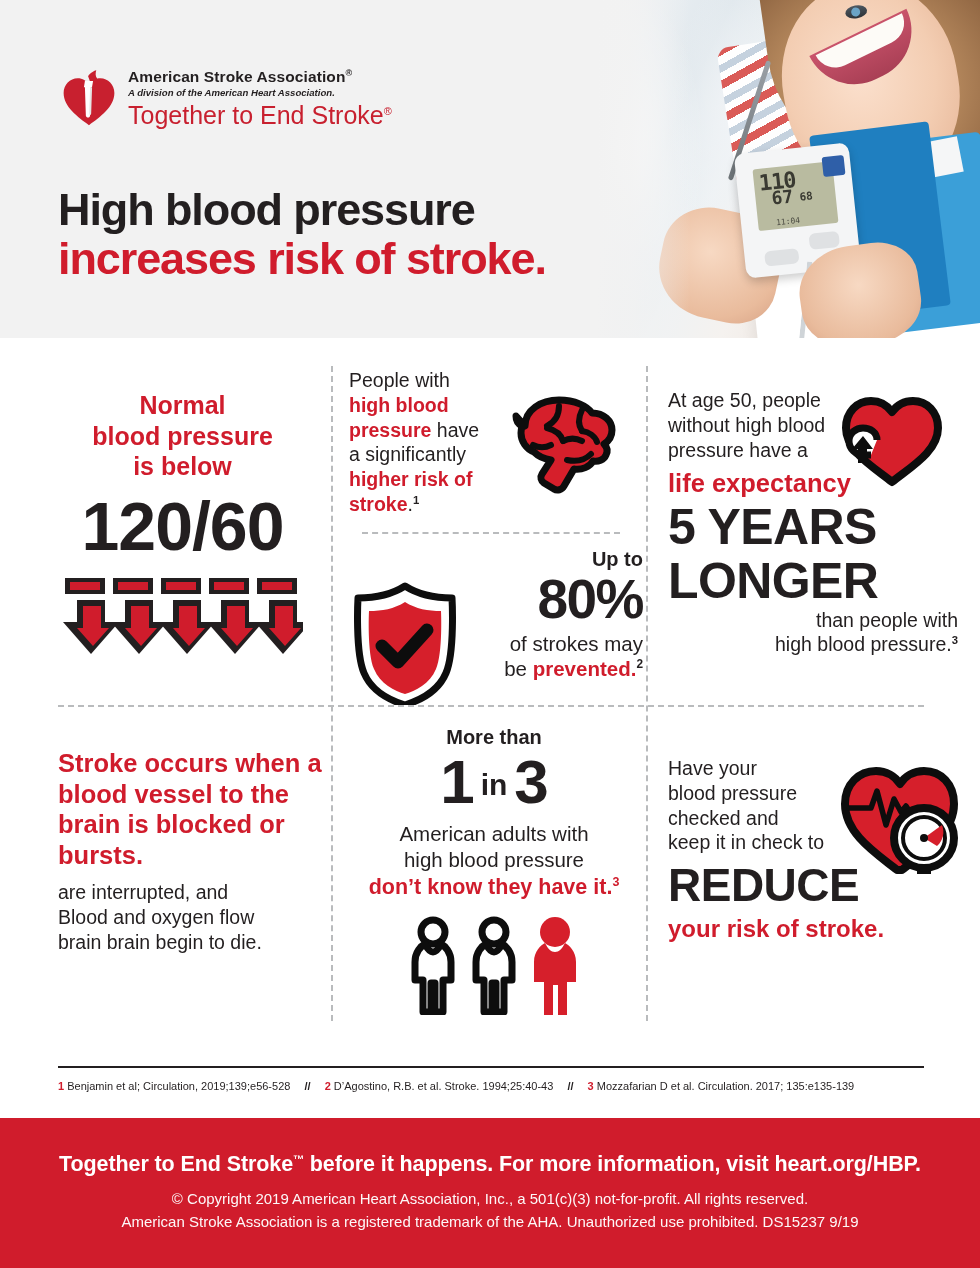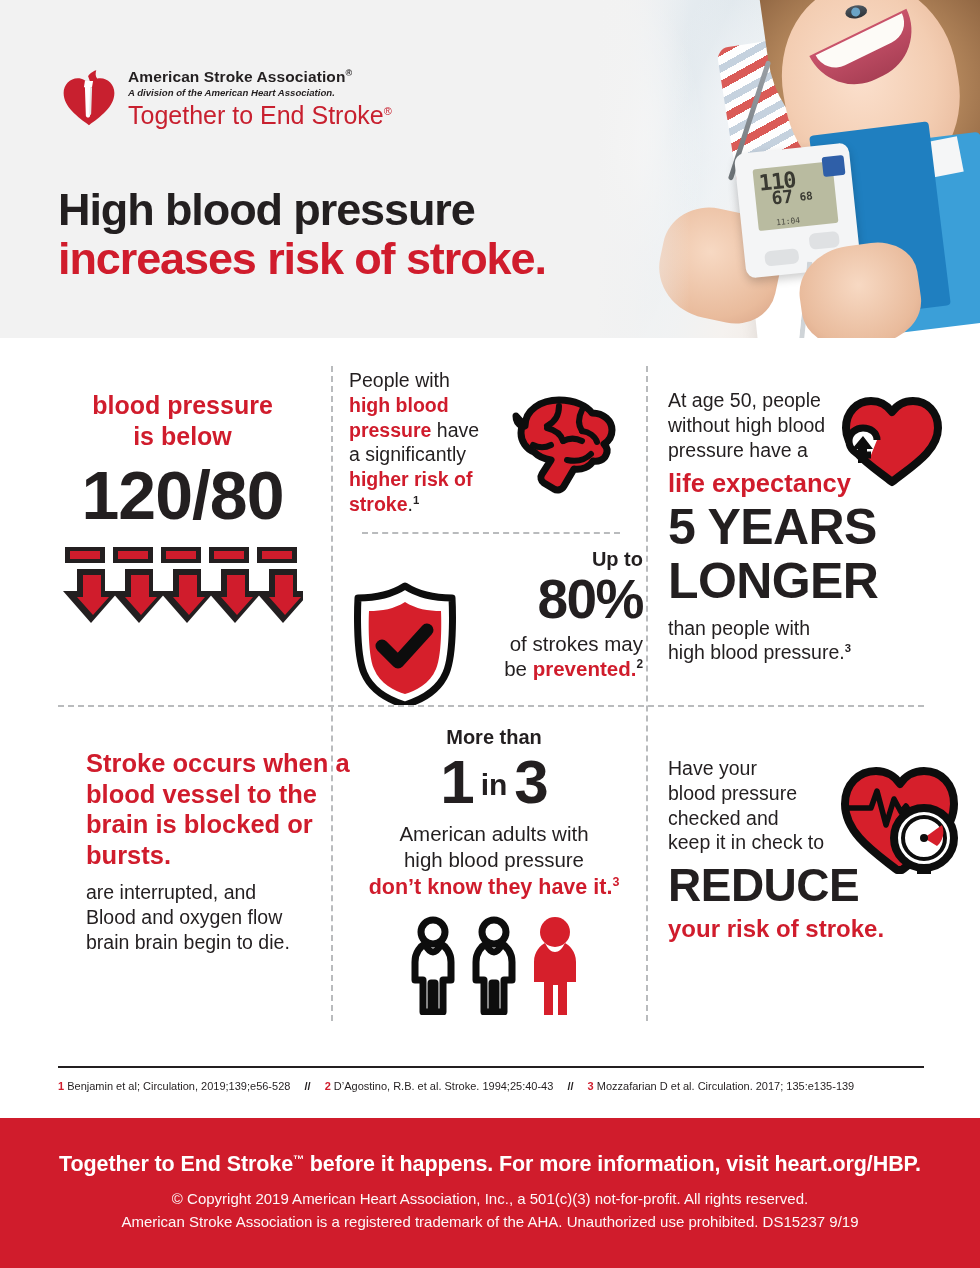--- a/index.html
+++ b/index.html
@@ -103,24 +103,24 @@
   .cC-upto{font-size:20px;font-weight:700;color:#231f20;line-height:1.1;}
   .cC-big{font-size:55px;font-weight:700;color:#231f20;line-height:1.02;letter-spacing:-1.5px;margin-top:1px;}
   .cC-sub{font-size:20.5px;color:#231f20;line-height:1.22;margin-top:4px;}
 
   
   .cellD{left:668px;top:50px;width:290px;}
   .cD-icon{position:absolute;right:10px;top:0;}
   .cD-p{width:180px;font-size:19.5px;line-height:1.27;color:#231f20;}
   .cD-red{font-size:25.5px;font-weight:700;color:#d01c2c;line-height:1.15;margin-top:7px;}
   .cD-big{font-size:50px;font-weight:700;color:#231f20;line-height:1.05;letter-spacing:-0.6px;margin-top:2px;}
-  .cD-tail{font-size:19.5px;line-height:1.27;color:#231f20;margin-top:8px;}
-
-  
-  .cellE{left:58px;top:410px;width:265px;margin-left:28px;}
+  .cD-tail{font-size:19.5px;line-height:1.27;color:#231f20;text-align:right;}
+
+  
+  .cellE{left:58px;top:410px;width:265px;}
   .cE-red{font-size:25.5px;font-weight:700;color:#d01c2c;line-height:1.2;}
   .cE-blk{font-size:19.5px;line-height:1.28;color:#231f20;margin-top:10px;}
 
   
   .cellF{left:349px;top:388px;width:290px;text-align:center;}
   .cF-more{font-size:20px;font-weight:700;color:#231f20;}
   .cF-big{margin-top:2px;line-height:1;}
   .cF-big .n{font-size:62px;font-weight:700;color:#231f20;letter-spacing:-1px;}
   .cF-big .in{font-size:30px;font-weight:700;color:#231f20;padding:0 7px;position:relative;top:-8px;}
   .cF-p{font-size:20.5px;color:#231f20;line-height:1.25;margin-top:8px;}
@@ -209,24 +209,25 @@
     </div>
   </div>
 
   <div class="grid">
     <div class="vdiv v1"></div>
     <div class="vdiv v2"></div>
     <div class="hdiv"></div>
 
     <div class="cell cellA">
       <div class="cA-lead">
+        <div>Normal</div>
         <div>blood pressure</div>
         <div>is below</div>
       </div>
-      <div class="cA-num">120/80</div>
+      <div class="cA-num">120/60</div>
       <svg class="arrows" width="240" height="88" viewBox="0 0 240 88">
         <g>
           <g transform="translate(0,0)">
             <rect x="2" y="2" width="40" height="16" fill="#231f20"></rect>
               <rect x="7" y="6" width="30" height="8" fill="#d01c2c"></rect>
             <path d="M8 24h28v22h14L22 78 -6 46h14z" fill="#231f20" transform="translate(6,0)"></path>
             <path d="M18 30h18v22h8L28 70 12 52h6z" fill="#d01c2c" transform="translate(2,0)"></path>
           </g>
           <g transform="translate(48,0)">
             <rect x="2" y="2" width="40" height="16" fill="#231f20"></rect>

